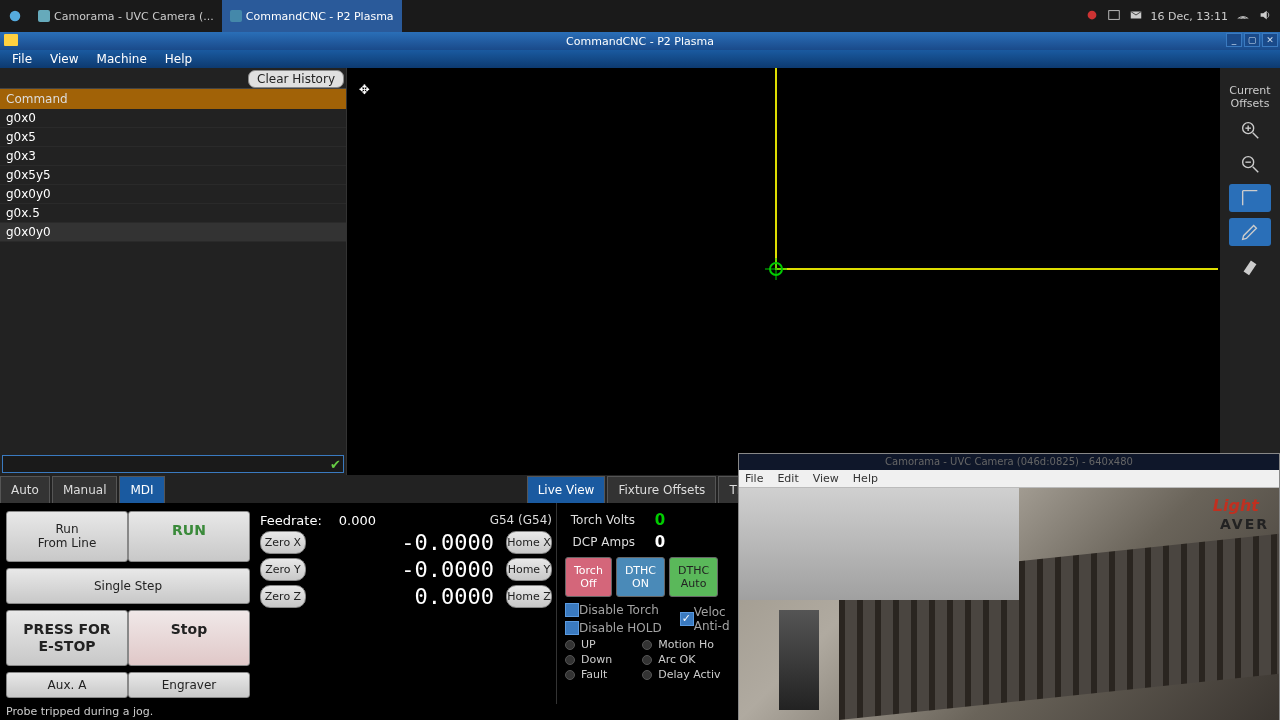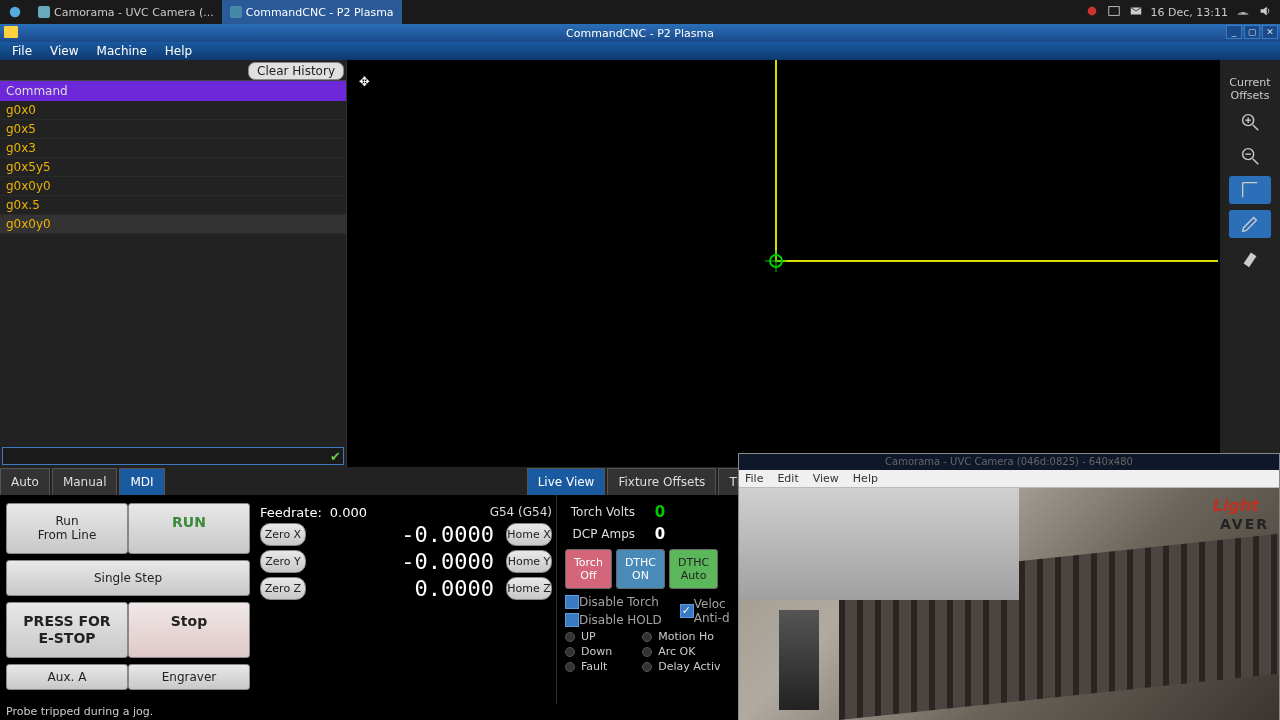--- a/index.html
+++ b/index.html
@@ -1,42 +1,42 @@
 <!DOCTYPE html>
 <html><head>
 <meta charset="utf-8">
 <style>
 * { margin:0; padding:0; box-sizing:border-box; font-family:"DejaVu Sans",Arial,sans-serif; }
 body { width:1280px; height:720px; background:#000; overflow:hidden; position:relative; color:#ddd; }
 
 
-.sysbar { height:24px; background:#1a1a1a; display:flex; align-items:center; font-size:11px; color:#ccc;justify-content:center; }
+.sysbar { height:32px; background:#1a1a1a; display:flex; align-items:center; font-size:11px; color:#ccc;justify-content:center; }
 .sysbar .task { padding:0 8px; display:flex; align-items:center; gap:4px; height:100%; }
 .sysbar .task.active { background:#2a5a9a; color:#fff; }
 .sysbar .app-icon { width:12px; height:12px; display:inline-block; background:#6ab; border-radius:2px; }
 .sysbar .tray { margin-left:auto; display:flex; align-items:center; gap:8px; padding-right:8px; }
 .tray svg, .sysbar svg { width:14px; height:14px; }
 
 
 .titlebar { height:18px; background:linear-gradient(#2a6fb8,#1a4a8a); color:#fff; font-size:11px; display:flex; align-items:center; justify-content:center; position:relative; }
 .titlebar .winbtns { position:absolute; right:2px; top:1px; display:flex; gap:2px; }
 .titlebar .winbtns span { width:16px; height:14px; background:#1a4a8a; border:1px solid #3a7ac0; font-size:9px; text-align:center; line-height:12px; color:#cde; cursor:pointer; }
 .titlebar .ticon { position:absolute; left:4px; top:2px; width:14px; height:12px; background:#ffd040; border-radius:1px; }
 
 
 .menubar { height:18px; background:linear-gradient(#1a5aa0,#0d3a70); display:flex; align-items:center; font-size:12px; color:#fff; padding-left:4px; gap:2px; }
 .menubar span { padding:2px 8px; cursor:pointer; }
 
 
 .main { display:flex; height:407px; }
 .left { width:346px; background:#222; display:flex; flex-direction:column; }
 .clearhist { align-self:flex-end; margin:2px 2px 0 0; padding:1px 8px; background:#e0e0e0; color:#222; border:1px solid #888; border-radius:7px; font-size:12px; cursor:pointer; }
-.cmdhead { background:#6d28d9; color:#ddd; padding:3px 6px; font-size:12px; border-top:1px solid #444; }
+.cmdhead { background:#a16207; color:#ddd; padding:3px 6px; font-size:12px; border-top:1px solid #444; }
 .cmdlist { flex:1; overflow:auto; }
-.cmdlist div { padding:2px 6px; font-size:12px; color:#eab308; border-bottom:1px solid #2a2a2a; }
+.cmdlist div { padding:2px 6px; font-size:12px; color:#ffffff; border-bottom:1px solid #2a2a2a; }
 .cmdlist div.sel { background:#333; }
 .cmdin { margin:2px; height:18px; background:#1a1a1a; border:1px solid #3a7ac0; position:relative; }
 .cmdin .chk { position:absolute; right:2px; top:1px; color:#6c4; font-size:13px; }
 
 .canvas { flex:1; background:#000; position:relative; border-left:1px solid #333; }
 .canvas .vline { position:absolute; left:428px; top:0; height:202px; width:2px; background:#dd0; }
 .canvas .hline { position:absolute; left:428px; top:200px; height:2px; right:2px; background:#dd0; }
 .canvas .origin { position:absolute; left:418px; top:190px; width:22px; height:22px; }
 .canvas .cursor { position:absolute; left:12px; top:14px; color:#fff; font-size:13px; }
 
@@ -57,21 +57,21 @@
 .bctrl { width:256px; padding:8px 6px; display:flex; flex-direction:column; gap:6px; }
 .row { display:flex; gap:0; }
 .btn { flex:1; background:linear-gradient(#e8e8e8,#c8c8c8); color:#222; border:1px solid #888; border-radius:3px; font-size:12px; text-align:center; padding:10px 2px; cursor:pointer; line-height:1.2; }
 .btn.big { font-size:14px; font-weight:bold; }
 .btn.green { color:#3a8a3a; font-weight:bold; }
 .btn.dim { color:#b8cfa8; }
 .btn.red { background:linear-gradient(#f0e8e8,#e0c8c8); }
 .btn.half { padding:5px 2px; }
 
 .dro { width:300px; padding:10px 4px 0 4px; }
-.feed { font-size:13px; color:#fff; display:flex; gap:8px; }
+.feed { font-size:13px; color:#fff; display:flex; gap:17px; }
 .feed .g54 { margin-left:auto; font-size:12px; color:#ddd; }
 .drow { display:flex; align-items:center; gap:6px; margin-top:2px; }
 .drow .zbtn,.drow .hbtn { width:46px; padding:4px 0; background:linear-gradient(#e8e8e8,#c8c8c8); color:#222; border:1px solid #888; border-radius:10px; font-size:11px; text-align:center; cursor:pointer; }
 .drow .val { flex:1; text-align:right; font-size:22px; color:#fff; font-family:monospace; padding-right:6px; }
 
 .dthc { width:560px; padding:6px 4px 0 8px; border-left:1px solid #333; font-size:12px; }
 .dline { display:flex; align-items:center; padding:2px 0; }
 .dline .lbl { width:80px; text-align:right; padding-right:10px; color:#ddd; }
 .dline .val0 { width:30px; text-align:center; color:#0c0; font-weight:bold; font-size:15px; }
 .dbtns { display:flex; gap:4px; margin:4px 0; }

